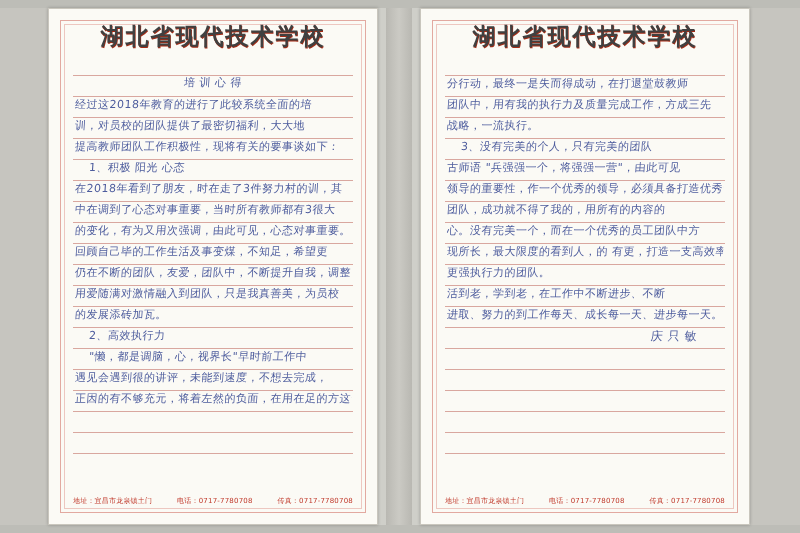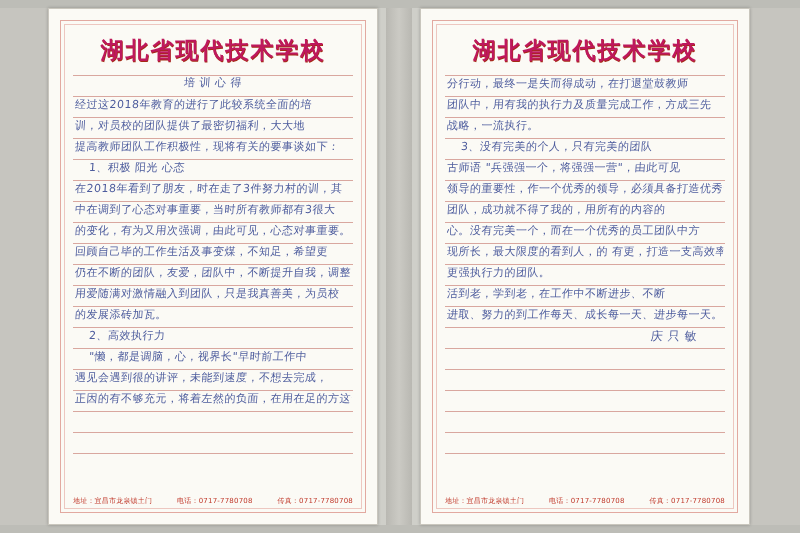--- a/index.html
+++ b/index.html
@@ -53,27 +53,27 @@
     top: 3px;
     right: 3px;
     bottom: 3px;
     border: 1px solid #edc7c0;
     box-sizing: border-box;
   }
   .letterhead {
     position: absolute;
     left: 0;
     right: 0;
-    top: 26px;
+    top: 12px;
     text-align: center;
     font-family: "DejaVu Serif", serif;
     font-weight: bold;
     font-size: 23px;
     letter-spacing: 2px;
-    color: #be185d;
+    color: #404040;
     text-shadow: 0.5px 0.5px 0 #a52a14;
   }
   .rule-area {
     position: absolute;
     left: 24px;
     right: 24px;
     top: 66px;
     bottom: 46px;
   }
   .rule {

